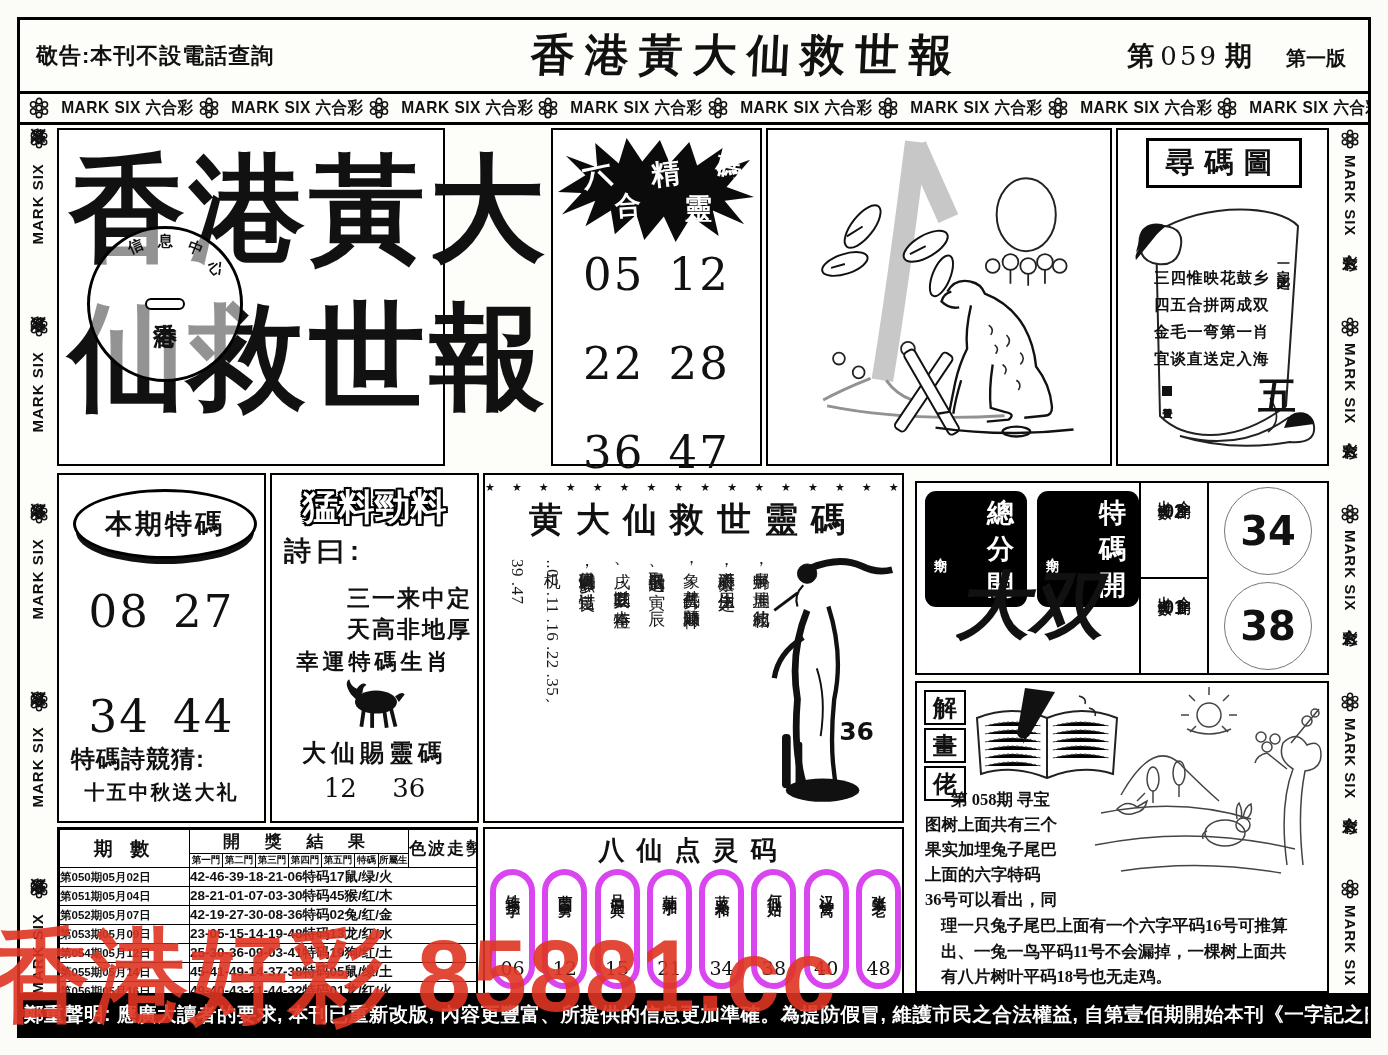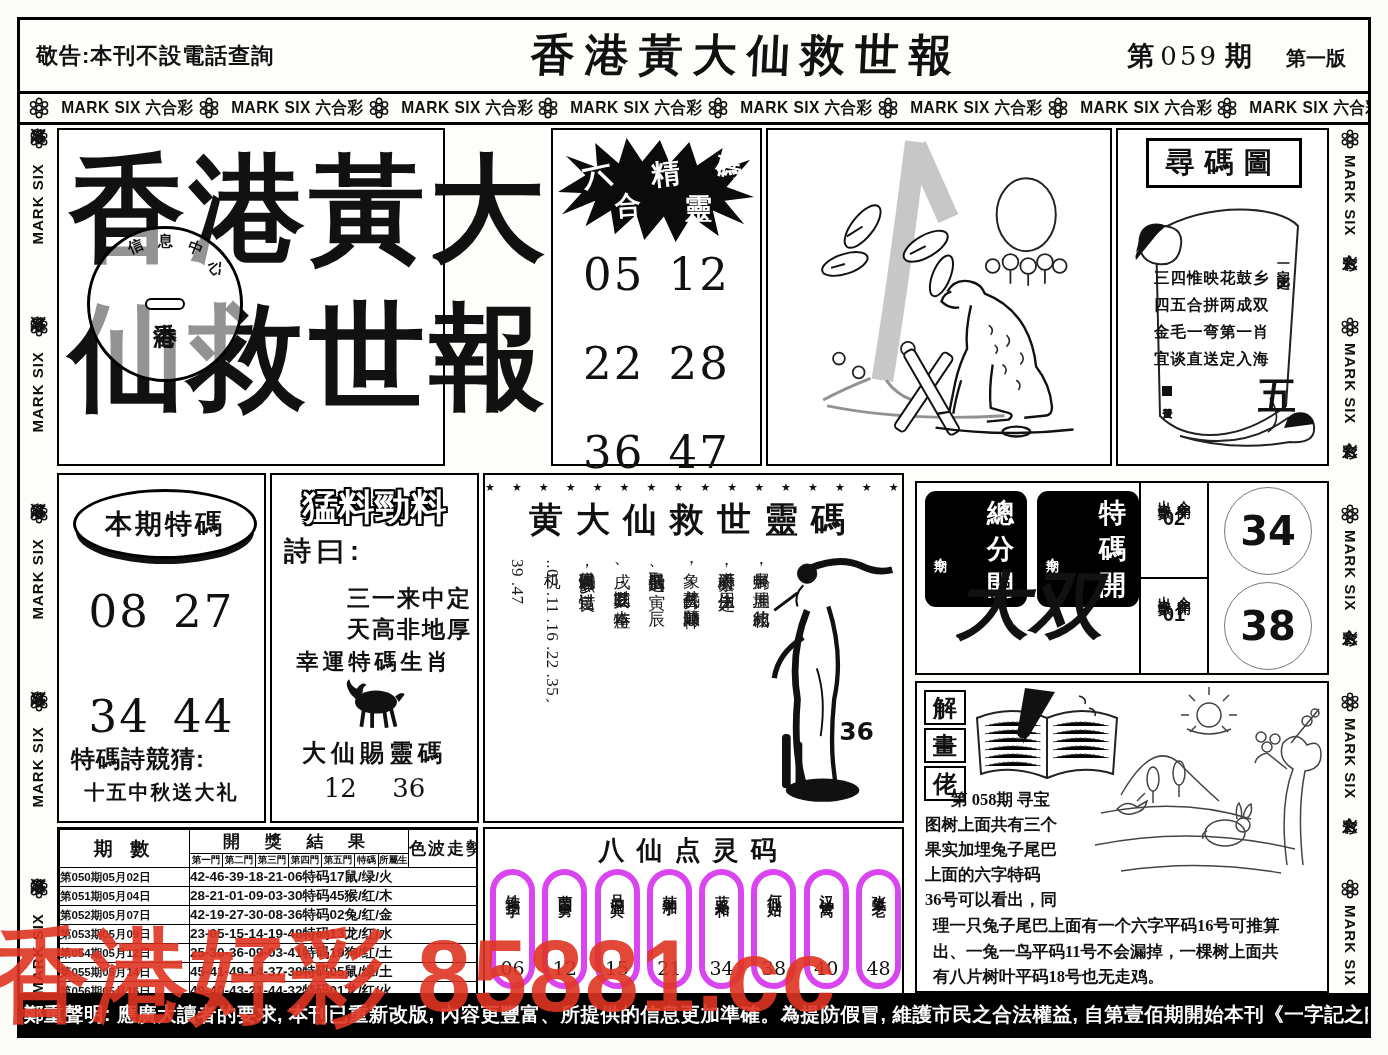--- a/index.html
+++ b/index.html
@@ -106,35 +106,35 @@
   .badge{background:#000;color:#fff;border-radius:11px;display:flex;align-items:center;gap:5px;padding:4px 9px;}
   .badge-pre{writing-mode:vertical-rl;text-orientation:upright;font-size:13px;font-weight:700;line-height:1;letter-spacing:1px;}
   .badge-main{font-size:27px;font-weight:900;letter-spacing:1px;margin-left:35px;}
   .daxiao{position:absolute;left:0;top:86px;width:100%;display:flex;justify-content:space-around;padding:0 38px;
           box-sizing:border-box;font-family:"Liberation Serif",serif;font-style:italic;font-weight:700;font-size:74px;line-height:1;}
   .jq-stats{width:66px;border-left:2.5px solid #000;border-right:2.5px solid #000;display:flex;flex-direction:column;}
   .stat-cell{flex:1;display:flex;flex-direction:column;align-items:center;padding-top:6px;box-sizing:border-box;}
   .stat-cell + .stat-cell{border-top:2.5px solid #000;}
   .vpair{display:flex;gap:6px;}
   .vt{writing-mode:vertical-rl;text-orientation:upright;font-size:13.5px;font-weight:700;letter-spacing:3px;line-height:1;}
-  .stat-count{font-size:20px;font-weight:900;margin-top:9px;}
+  .stat-count{font-size:20px;font-weight:900;margin-top:2px;}
   .jq-circles{width:118px;display:flex;flex-direction:column;justify-content:space-around;align-items:center;}
   .big-circle{width:86px;height:86px;border:1.5px solid #777;border-radius:50%;display:flex;align-items:center;
               justify-content:center;font-family:"DejaVu Sans",sans-serif;font-weight:700;font-size:40px;}
   
   .boxI{left:858px;top:556px;width:414px;height:312px;}
   .jh-title{position:absolute;left:7px;top:7px;display:flex;flex-direction:column;gap:3px;}
   .jh-tchar{width:38px;height:31px;border:2.5px solid #000;display:flex;align-items:center;justify-content:center;
             font-size:24px;font-weight:900;}
   .jh-book{position:absolute;left:50px;top:5px;}
   .jh-scene{position:absolute;right:2px;top:2px;}
   .jh-narrow{position:absolute;left:8px;top:104px;width:176px;font-family:"Liberation Serif",serif;
              font-size:16.5px;font-weight:600;line-height:1.52;}
   .jh-narrow .jh-line:first-child{padding-left:26px;}
-  .jh-wide{position:absolute;left:16px;top:230px;width:400px;font-family:"Liberation Serif",serif;
+  .jh-wide{position:absolute;left:24px;top:230px;width:400px;font-family:"Liberation Serif",serif;
            font-size:16.5px;font-weight:600;line-height:1.55;}
   
   .boxJ{left:0;top:702px;width:421px;height:168px;overflow:hidden;}
   table.results{border-collapse:collapse;width:100%;table-layout:fixed;}
   table.results th,table.results td{border:1.5px solid #000;padding:0;overflow:hidden;white-space:nowrap;}
   .th-issue{font-size:19px;font-weight:900;letter-spacing:6px;}
   .th-results{font-size:17px;font-weight:900;letter-spacing:10px;height:17px;}
   .th-color{font-size:17px;font-weight:900;letter-spacing:2px;}
   .th-sub{font-size:9.5px;font-weight:700;height:13px;}
   .td-issue{font-size:11.5px;font-weight:700;text-align:left;padding-left:2px;height:14.5px;}
@@ -716,21 +716,21 @@
                 <th class="th-sub">所屬生肖</th>
               </tr>
    </thead>
    <tbody>
               <tr>
         <td class="td-issue">第050期05月02日</td>
         <td class="td-result" colspan="8">42-46-39-18-21-06特码17鼠/绿/火</td>
               </tr>
               <tr>
         <td class="td-issue">第051期05月04日</td>
-        <td class="td-result" colspan="8">28-21-01-09-03-30特码45猴/红/木</td>
+        <td class="td-result" colspan="8">28-21-01-07-03-30特码45猴/红/木</td>
               </tr>
               <tr>
         <td class="td-issue">第052期05月07日</td>
         <td class="td-result" colspan="8">42-19-27-30-08-36特码02兔/红/金</td>
               </tr>
               <tr>
         <td class="td-issue">第053期05月09日</td>
         <td class="td-result" colspan="8">23-05-15-14-19-48特码13龙/红/水</td>
               </tr>
               <tr>

